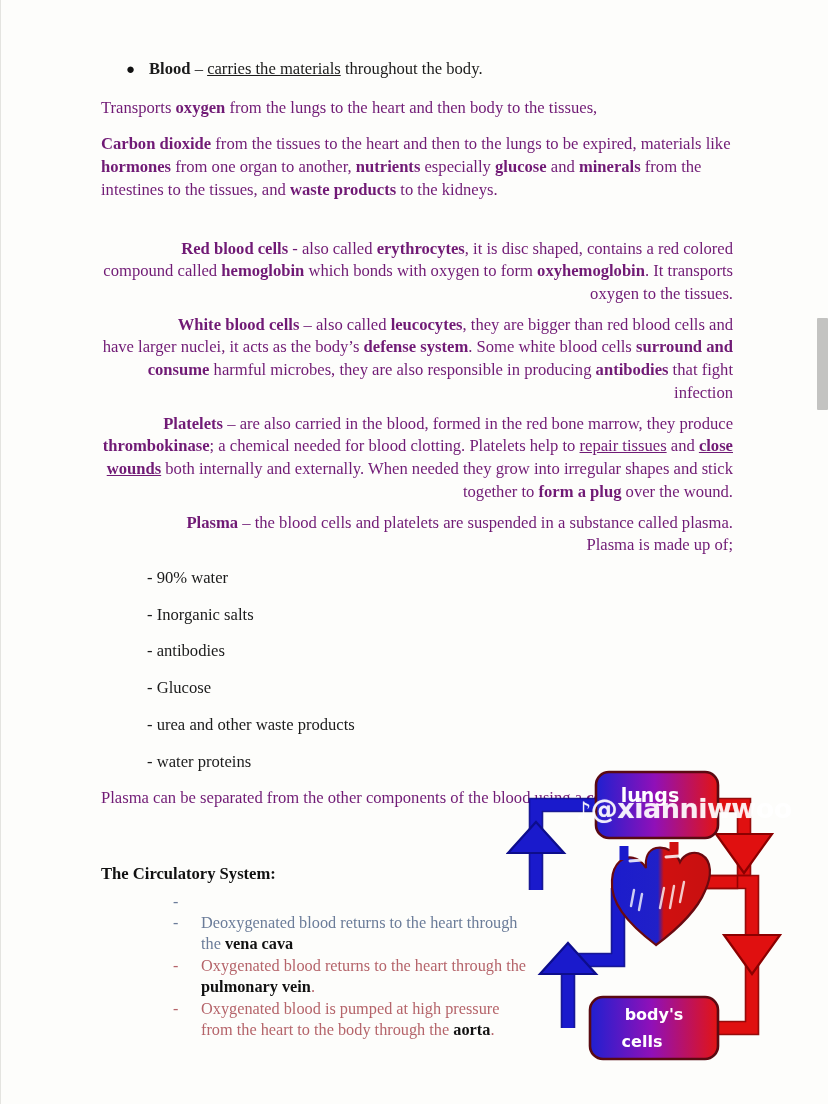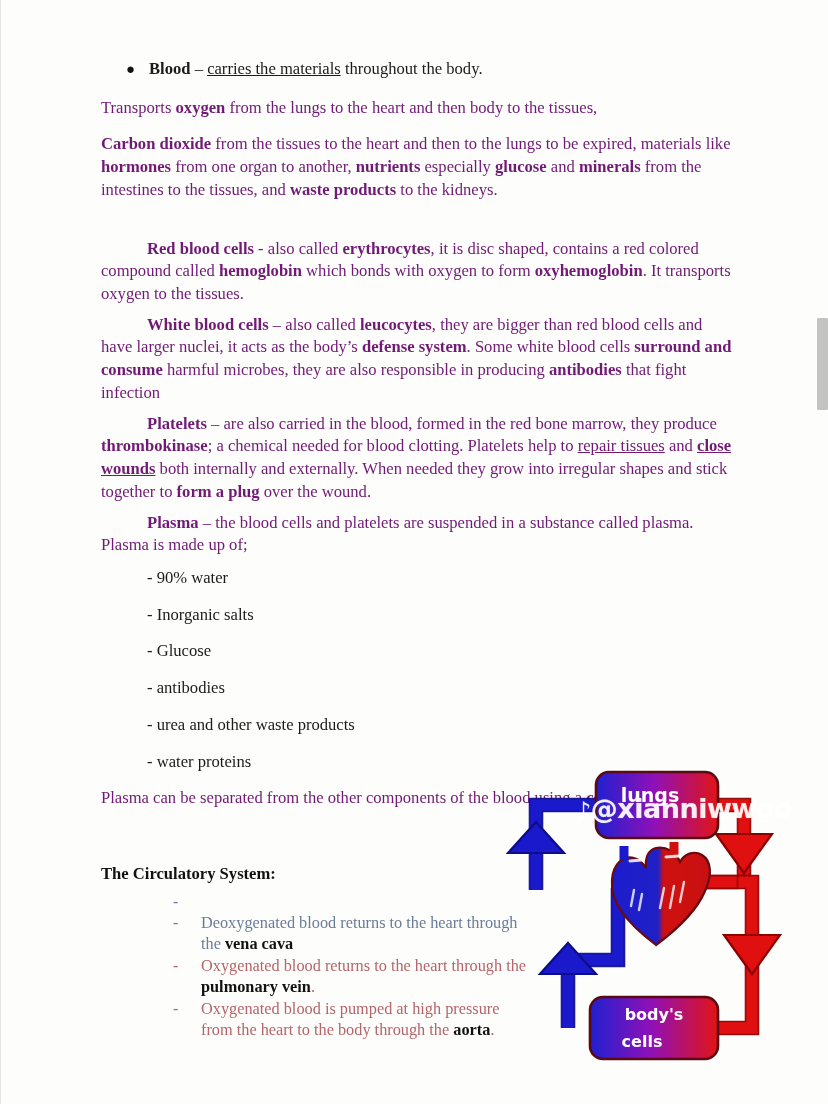--- a/index.html
+++ b/index.html
@@ -63,20 +63,21 @@
     line-height: 1.37;
     color: #1b1b1b;
   }
 
   .gap-lg { height: 34px; }
   .gap-md { height: 12px; }
   .gap-sm { height: 6px; }
 
   .indent-para {
     text-indent: 46px;
+    text-align: right;
   }
 
   .plasma-list {
     margin: 10px 0 8px 0;
   }
   .plasma-item {
     font-size: 16.6px;
     line-height: 1.37;
     color: #1b1b1b;
     margin: 0 0 14px 46px;
@@ -189,22 +190,22 @@
 
     <p class="para indent-para"><span class="b">Platelets</span><span> – are also carried in the blood, formed in the red bone marrow, they produce </span><span class="b">thrombokinase</span><span>; a chemical needed for blood clotting. Platelets help to </span><span class="u">repair tissues</span><span> and </span><span class="bu">close wounds</span><span> both internally and externally. When needed they grow into irregular shapes and stick together to </span><span class="b">form a plug</span><span> over the wound.</span></p>
 
     <div class="gap-sm"></div>
 
     <p class="para indent-para"><span class="b">Plasma</span><span> – the blood cells and platelets are suspended in a substance called plasma. Plasma is made up of;</span></p>
 
     <div class="plasma-list">
       <div class="plasma-item">- 90% water</div>
       <div class="plasma-item">- Inorganic salts</div>
+      <div class="plasma-item">- antibodies</div>
       <div class="plasma-item">- Glucose</div>
-      <div class="plasma-item">- antibodies</div>
       <div class="plasma-item">- urea and other waste products</div>
       <div class="plasma-item">- water proteins</div>
     </div>
 
     <p class="para"><span>Plasma can be separated from the other components of the blood using a </span><span class="b">centrifuge</span><span>.</span></p>
 
     <div style="height:52px"></div>
 
     <div class="section-head"><span>The Circulatory System</span><span>:</span></div>
 

